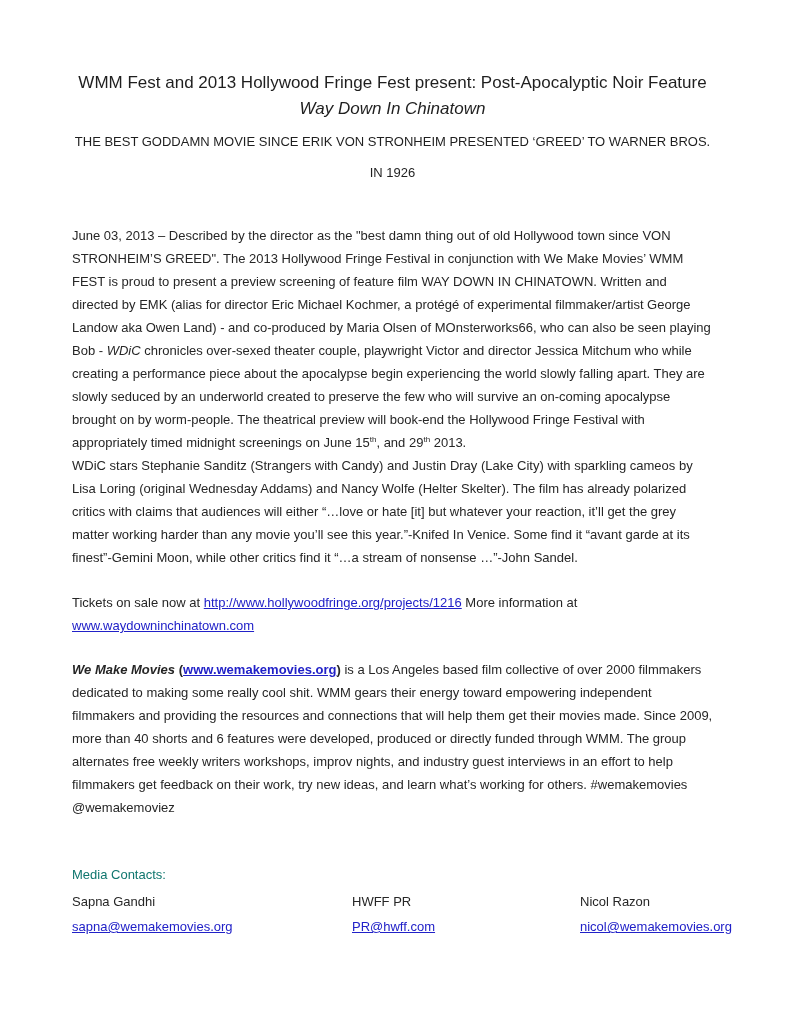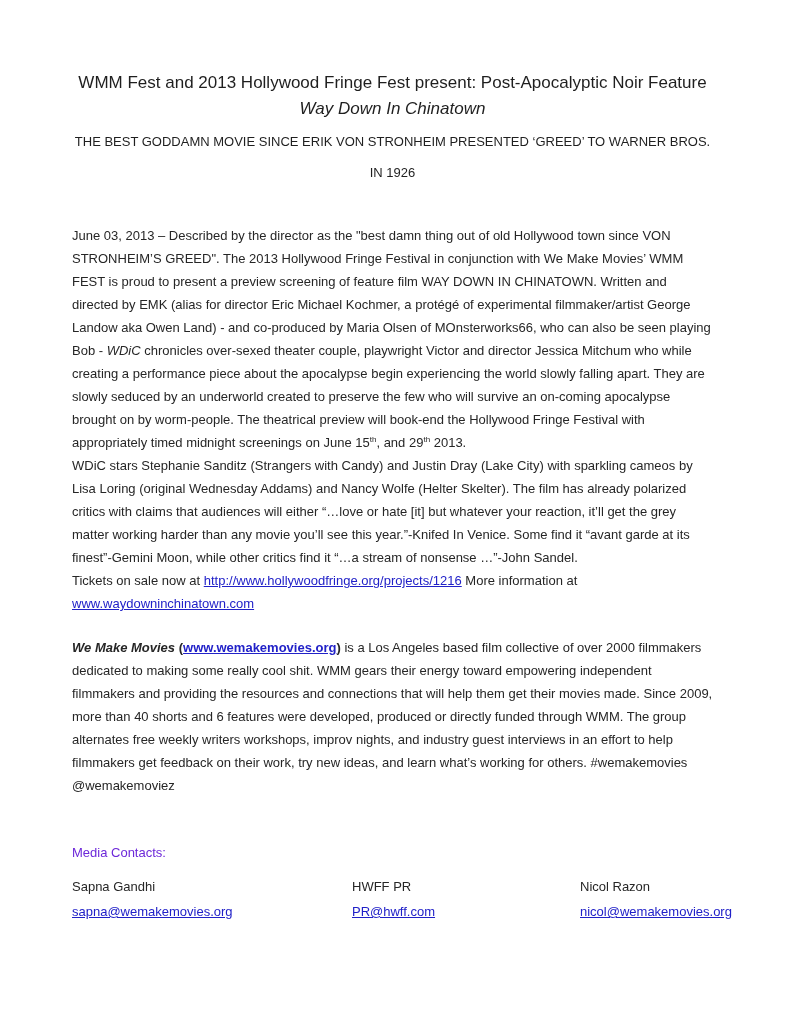--- a/index.html
+++ b/index.html
@@ -31,30 +31,30 @@
     text-align: center;
     margin: 0 0 12px 0;
     color: #1f1f1f;
   }
   .body-para {
     font-size: 13px;
     line-height: 23px;
     color: #262626;
   }
   .intro { margin-top: 36px; }
-  .tickets { }
+  .tickets { margin-top: 22px; }
   .about { margin-top: 21px; }
   .media-label {
     margin-top: 44px;
     font-size: 13px;
     line-height: 23px;
-    color: #6d28d9;
+    color: #0f766e;
   }
   .contacts-row {
-    margin-top: 11px;
+    margin-top: 4px;
     display: grid;
     grid-template-columns: 280px 228px auto;
   }
   .contact-name {
     font-size: 13px;
     line-height: 23px;
     margin-bottom: 2px;
     color: #262626;
   }
   a, .seg-link {

